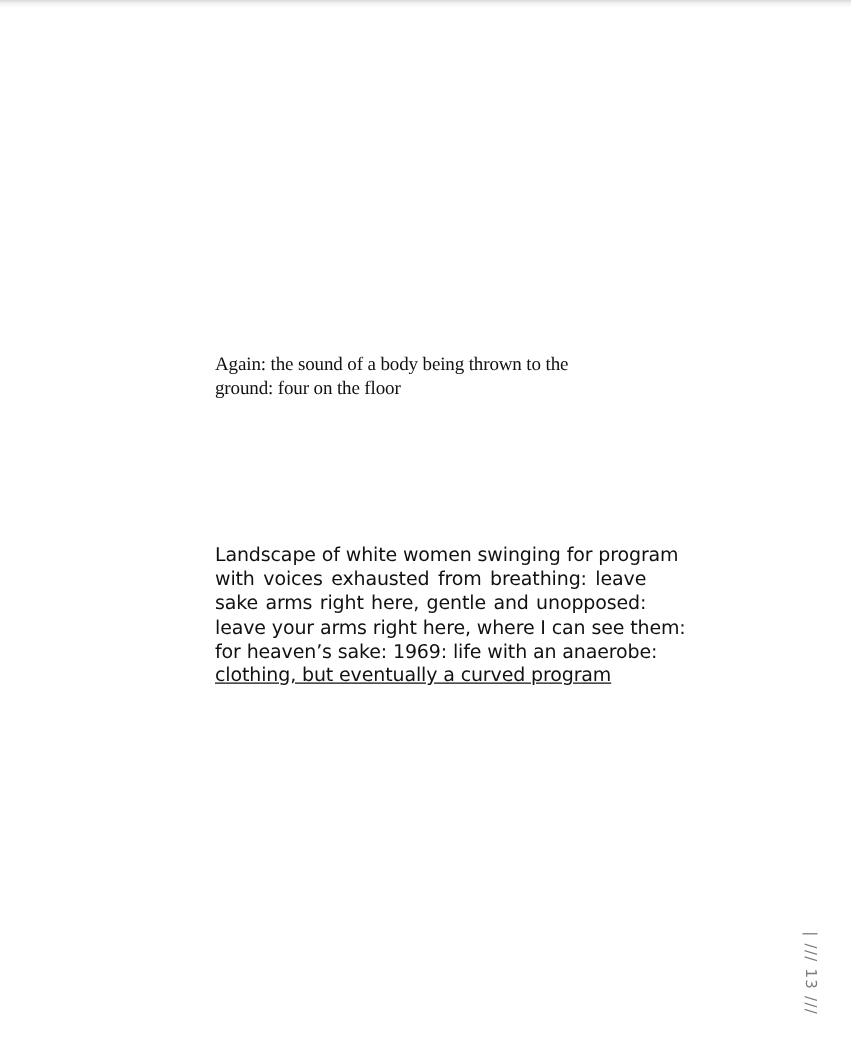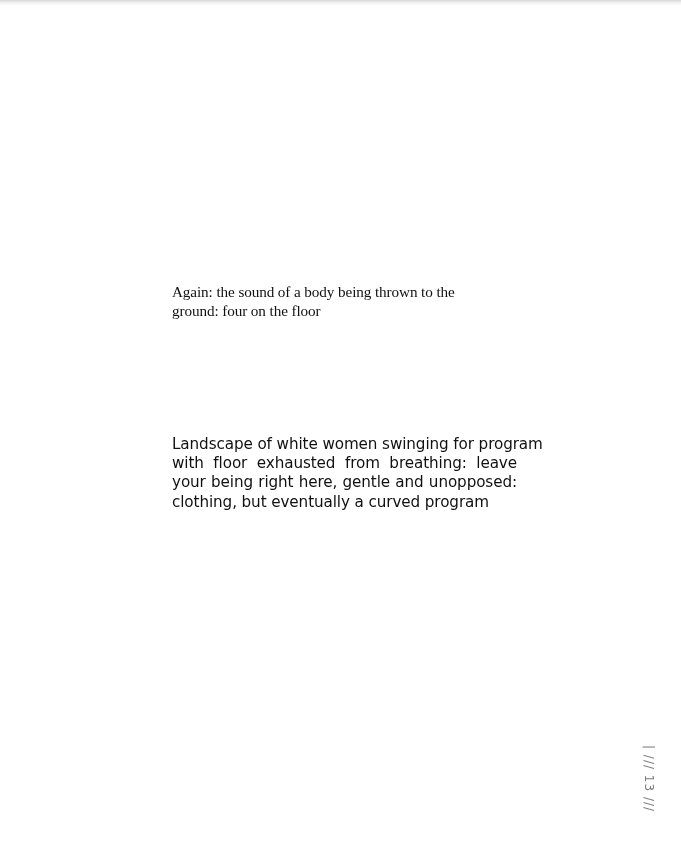--- a/index.html
+++ b/index.html
@@ -33,20 +33,21 @@
     .stanza-1 { top: 282px; text-align: left; }
     .stanza-2 { top: 435px; }
     .stanza-2 .line {
       display: block;
       text-align: justify;
       text-align-last: justify;
       white-space: nowrap;
     }
     .stanza-2 .line.last {
       text-align-last: left;
+      text-decoration: underline;
     }
     .stanza-1 .line { display: block; white-space: nowrap; font-family: Liberation Serif, serif; }
     .page-number {
       position: absolute;
       left: 640px;
       top: 745px;
       transform-origin: 0 0;
       transform: translate(16px, 0) rotate(90deg);
       font-size: 12px;
       color: #7a7a7a;
@@ -59,18 +60,20 @@
 
 <div class="top-shadow"></div>
 
 <div class="stanza stanza-1">
   <span class="line">Again: the sound of a body being thrown to the</span>
   <span class="line">ground: four on the floor</span>
 </div>
 
 <div class="stanza stanza-2">
   <span class="line">Landscape of white women swinging for program</span>
-  <span class="line">with floor exhausted from breathing: leave</span>
-  <span class="line">your being right here, gentle and unopposed:</span>
+  <span class="line">with voices exhausted from breathing: leave</span>
+  <span class="line">sake arms right here, gentle and unopposed:</span>
+  <span class="line">leave your arms right here, where I can see them:</span>
+  <span class="line">for heaven’s sake: 1969: life with an anaerobe:</span>
   <span class="line last">clothing, but eventually a curved program</span>
 </div>
 
 <div class="page-number">| /// 13 ///</div>
 
 </body></html>

